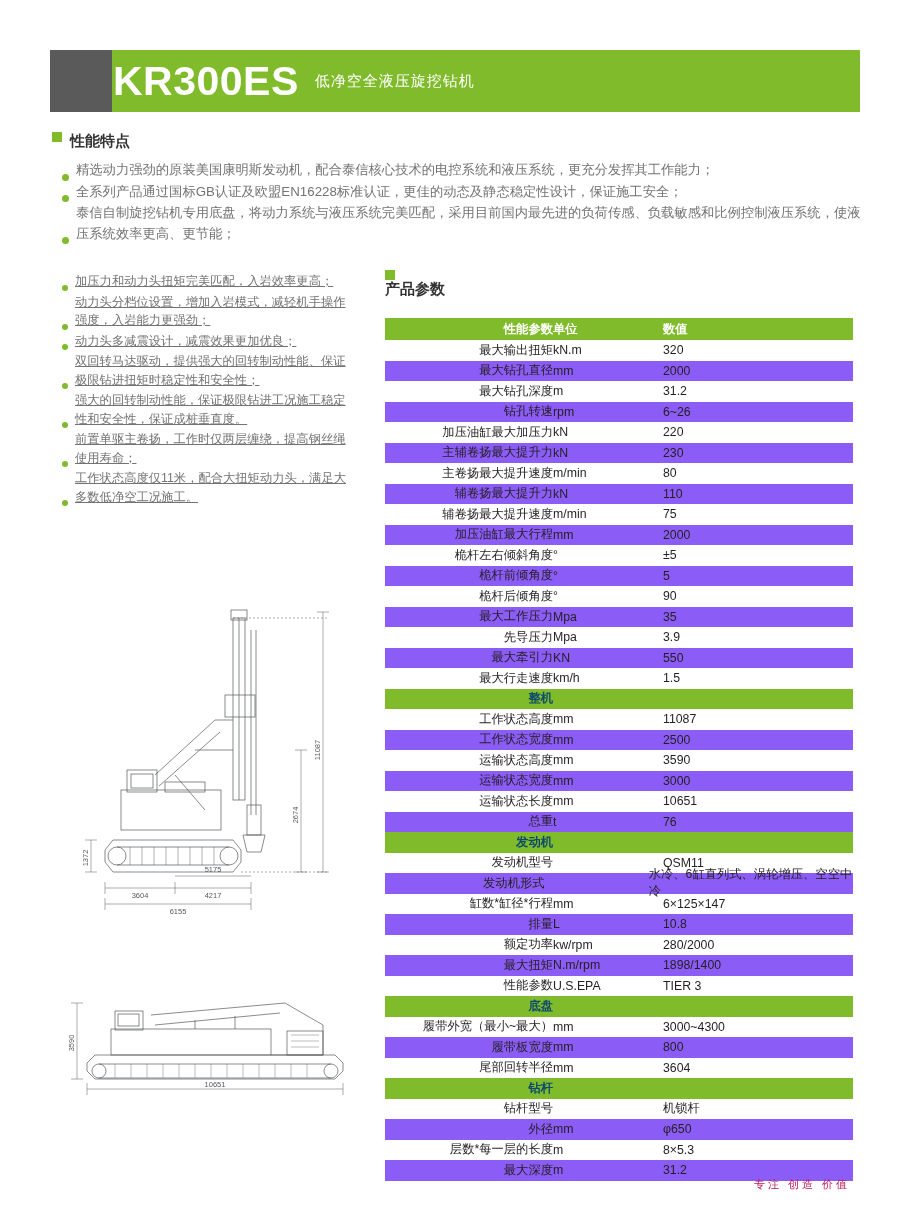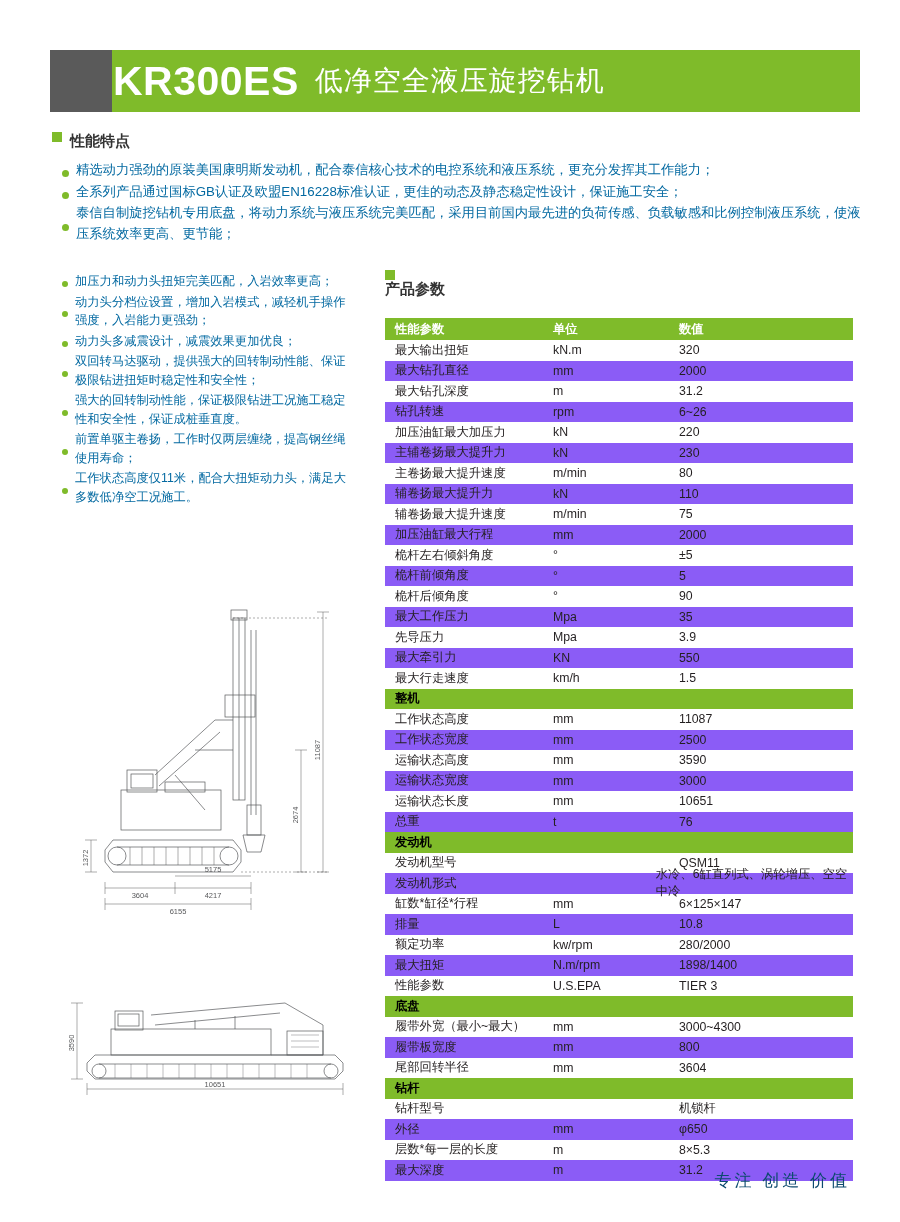--- a/index.html
+++ b/index.html
@@ -29,83 +29,83 @@
     margin-left: 63px;
     color: #ffffff;
     font-size: 41px;
     font-weight: bold;
     letter-spacing: 0.5px;
     line-height: 1;
   }
   .header-sub {
     position: relative;
     color: #ffffff;
-    font-size: 28px;
+    font-size: 15px;
     margin-left: 16px;
     letter-spacing: 1px;
   }
   
   .sec-title {
     display: flex; align-items: flex-start;
     font-size: 15px; font-weight: bold; color: #333;
   }
   .sec-title .sq {
     width: 10px; height: 10px; background: #7fbb2a;
     margin-right: 8px; display: inline-block;
   }
   #perf-title { position: absolute; left: 52px; top: 132px; }
   #param-title { position: absolute; left: 385px; top: 270px; flex-direction: column; }
 
   
   .top-bullets {
     position: absolute; left: 62px; top: 160px; width: 800px;
   }
   .bullet-row {
-    display: flex; align-items: center;
-    font-size: 13.3px; line-height: 20.5px; color: #0369a1;
+    display: flex; align-items: flex-end;
+    font-size: 13.3px; line-height: 20.5px; color: #737373;
     margin-bottom: 1px;
   }
   .bullet-dot {
     width: 7px; height: 7px; border-radius: 50%;
     background: #7fbb2a; margin-top: 7px; margin-right: 7px; flex: 0 0 auto;
   }
   .bullet-text { flex: 1 1 auto; }
 
   
   .left-bullets {
     position: absolute; left: 62px; top: 272px; width: 290px;
   }
   .left-bullets .bullet-row {
-    font-size: 12.3px; line-height: 18.5px; margin-bottom: 2px;
+    font-size: 12.3px; line-height: 18.5px; margin-bottom: 2px; text-decoration: underline;
   }
   .left-bullets .bullet-dot { width: 6px; height: 6px; margin-top: 6px; }
 
   
   .drawing1 { position: absolute; left: 55px; top: 600px; width: 310px; height: 330px; }
   .drawing2 { position: absolute; left: 55px; top: 985px; width: 310px; height: 110px; }
 
   
   .table {
     position: absolute; left: 385px; top: 318px;
     width: 468px;
     font-size: 12.3px;
   }
   .trow { display: flex; height: 20.5px; align-items: center; }
   .trow.alt { background: #8b5cf6; }
   .thead { background: #7fbb2a; color: #ffffff; font-weight: bold; height: 22px; }
-  .tgroup { background: #7fbb2a; color: #000000; font-weight: bold; height: 20.5px; }
-  .c0 { width: 168px; padding-left: 10px; }
+  .tgroup { background: #7fbb2a; color: #0c4a6e; font-weight: bold; height: 20.5px; }
+  .c0 { width: 168px; padding-left: 10px; text-align: right; }
   .c1 { width: 110px; }
-  .c2 { flex: 1 1 auto; margin-left: 16px; }
+  .c2 { flex: 1 1 auto; }
   .tgroup .c0 { padding-left: 10px; }
 
   
   .footer {
     position: absolute; right: 50px; bottom: 30px;
-    font-size: 17px; color: #0c4a6e; letter-spacing: 3px;
+    font-size: 11px; color: #be185d; letter-spacing: 3px;
   }
   .left-bar {
     position: absolute; left: 0; top: 0; width: 14px; height: 1222px;
     background: #ffffff;
   }
   svg text { font-family: "Liberation Sans", sans-serif; }
 </style>
 </head>
 <body>
 

